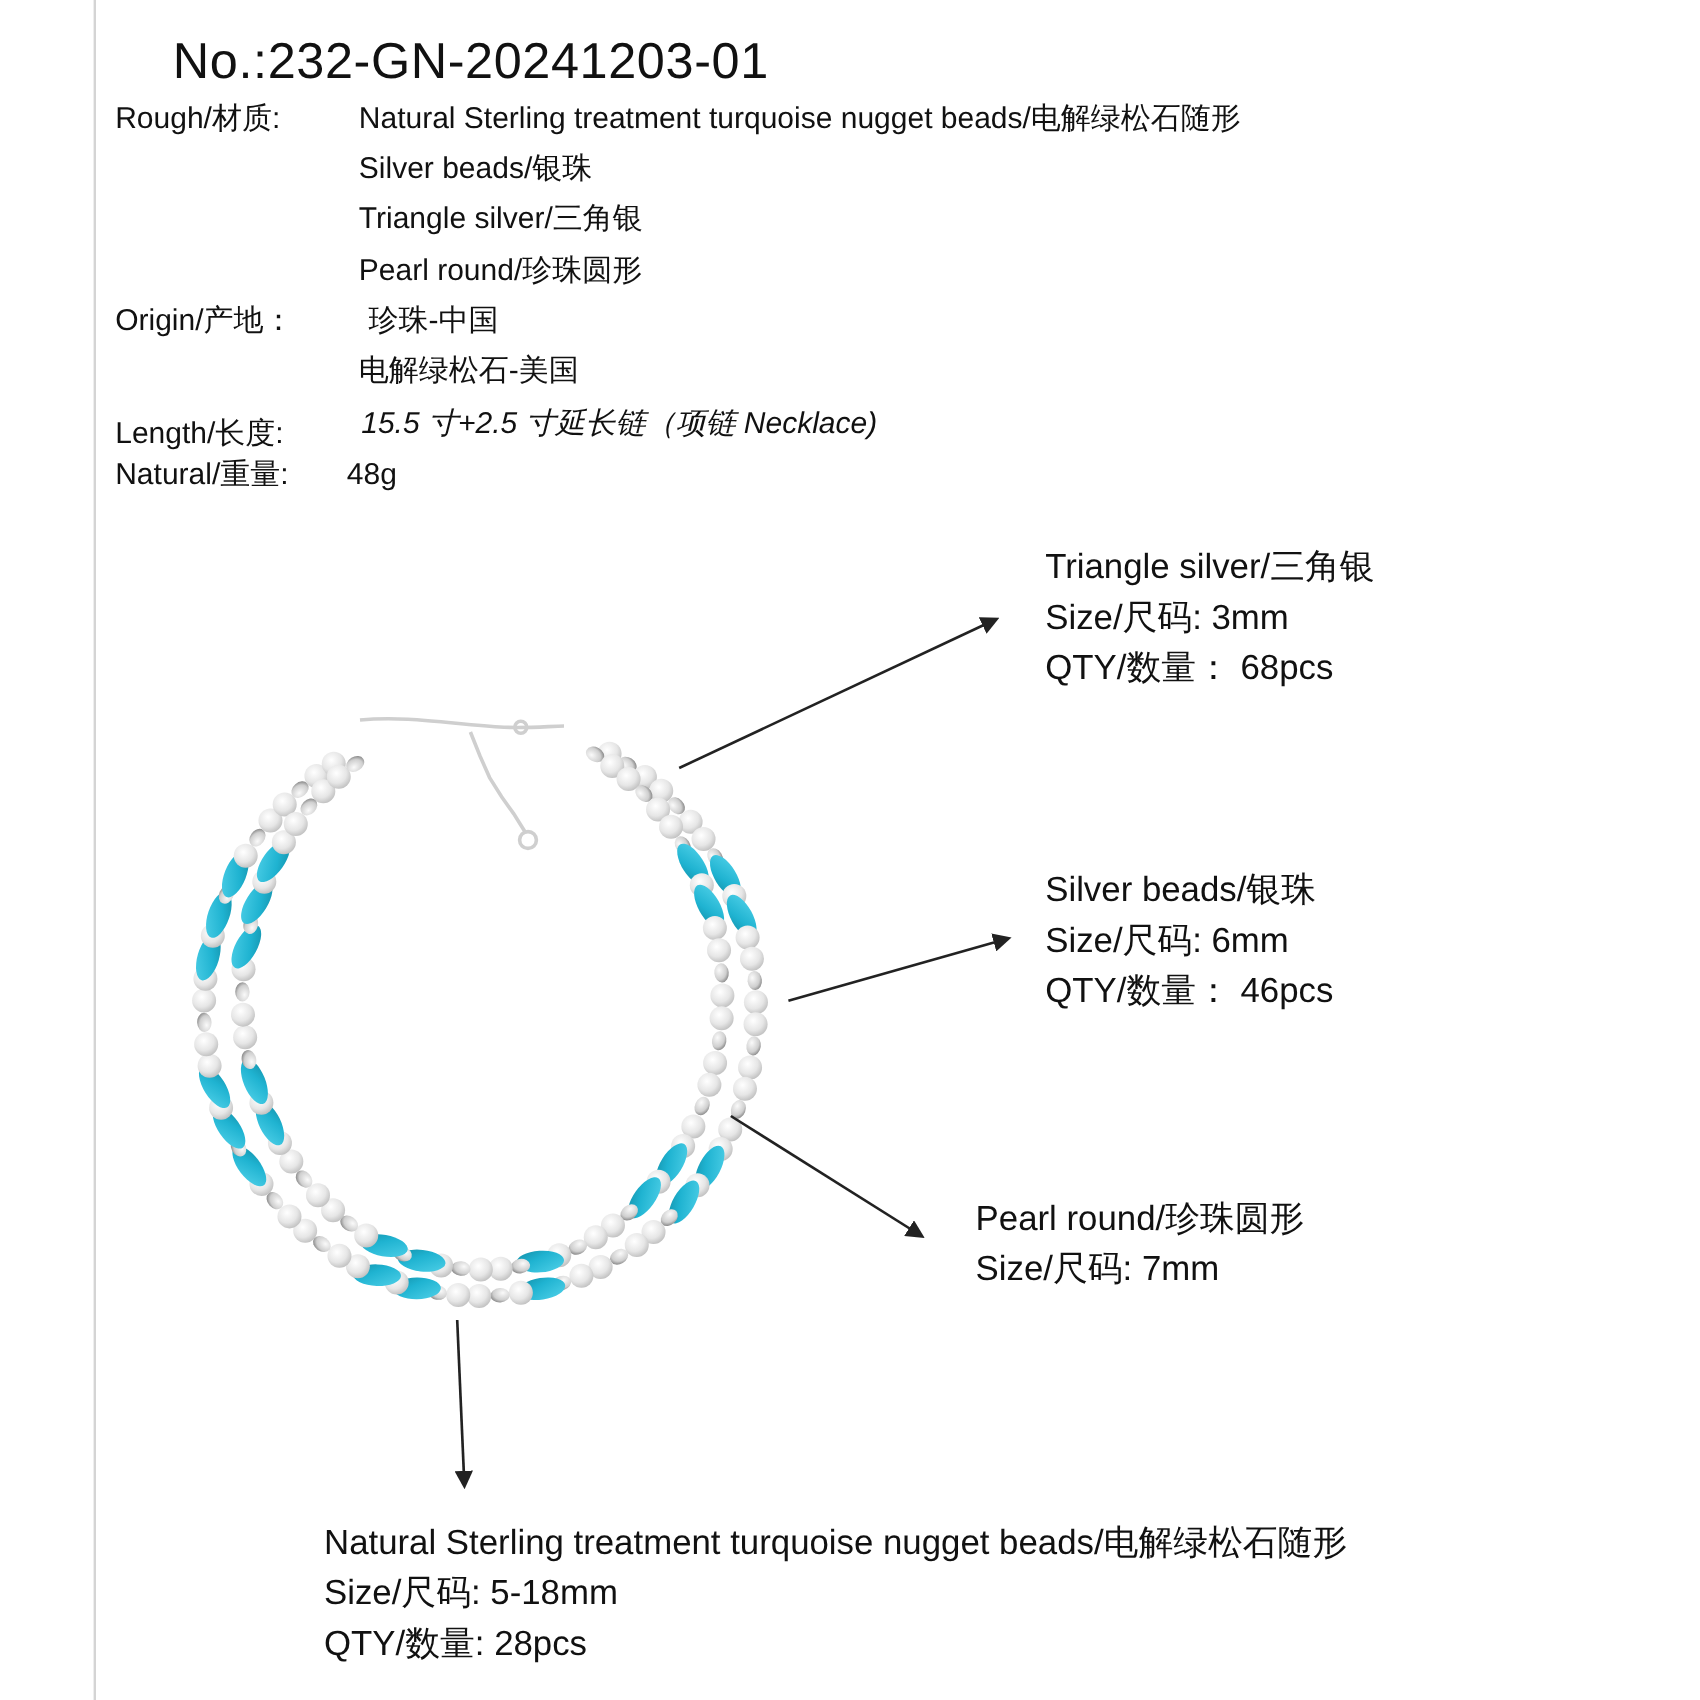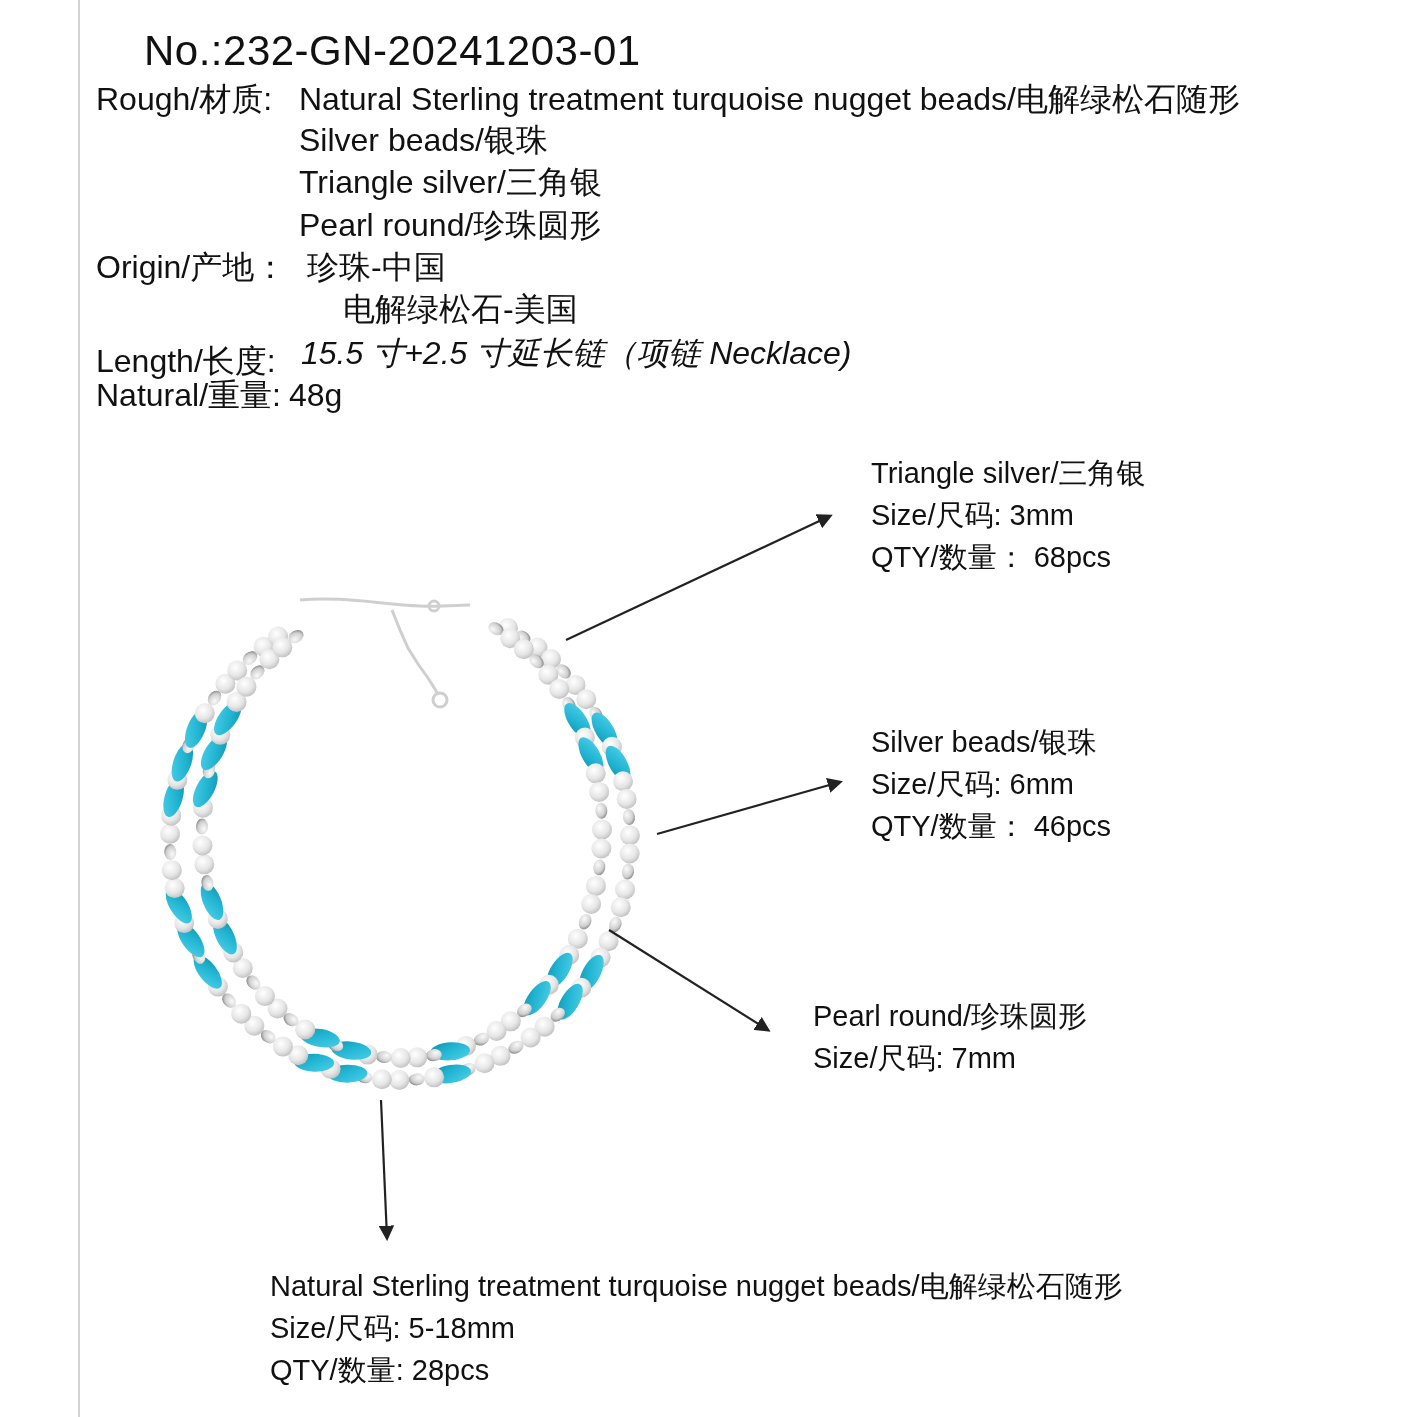--- a/index.html
+++ b/index.html
@@ -1,40 +1,40 @@
 <!DOCTYPE html>
 <html><head>
 <meta charset="utf-8">
 <style>
   html, body { margin:0; padding:0; background:#ffffff; }
   body { width:1417px; height:1417px; position:relative; overflow:hidden;
          font-family:"Liberation Sans","DejaVu Sans",sans-serif; color:#111; }
   .left-rule { position:absolute; left:78px; top:0; width:2px; height:1417px; background:#d4d4d4; }
   .title { position:absolute; left:96px; top:26px; font-size:42px; line-height:50px; font-weight:500; letter-spacing:0.5px;margin-left:48px; }
-  .row { position:absolute; white-space:nowrap; font-size:32px; line-height:42px; }
+  .row { position:absolute; white-space:nowrap; font-size:25px; line-height:42px; }
   .callout { position:absolute; white-space:nowrap; font-size:29px; line-height:42px; }
   .callout div { height:42px; }
   svg.art { position:absolute; left:0; top:0; }
 </style>
 </head>
 <body>
 
 <div class="left-rule"></div>
 
 <div class="title">No.:232-GN-20241203-01</div>
 
 <div class="row" style="left:96px; top:78px;">Rough/材质:</div>
 <div class="row" style="left:299px; top:78px;">Natural Sterling treatment turquoise nugget beads/电解绿松石随形</div>
 <div class="row" style="left:299px; top:119px;">Silver beads/银珠</div>
 <div class="row" style="left:299px; top:161px;">Triangle silver/三角银</div>
 <div class="row" style="left:299px; top:204px;">Pearl round/珍珠圆形</div>
 
 <div class="row" style="left:96px; top:246px;">Origin/产地：</div>
 <div class="row" style="left:307px; top:246px;">珍珠-中国</div>
-<div class="row" style="left:299px; top:288px;margin-left:44px;">电解绿松石-美国</div>
+<div class="row" style="left:299px; top:288px;">电解绿松石-美国</div>
 
 <div class="row" style="left:96px; top:340px;">Length/长度:</div>
 <div class="row" style="left:301px; top:332px;font-style:italic;">15.5 寸+2.5 寸延长链（项链 Necklace)</div>
 
 <div class="row" style="left:96px; top:374px;">Natural/重量:</div>
 <div class="row" style="left:289px; top:374px;">48g</div>
 
 <svg class="art" width="1417" height="1417" viewBox="0 0 1417 1417">
   <defs>
     <radialGradient id="pearlG" cx="40%" cy="35%" r="70%">

